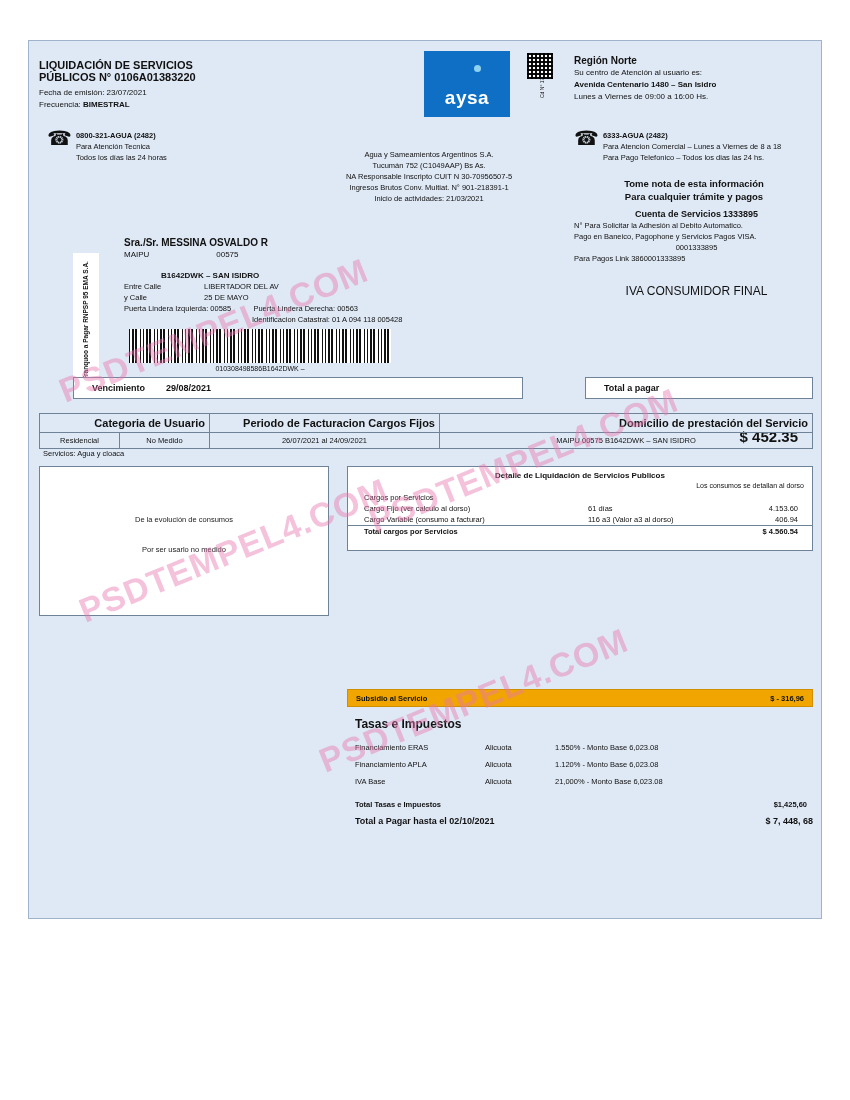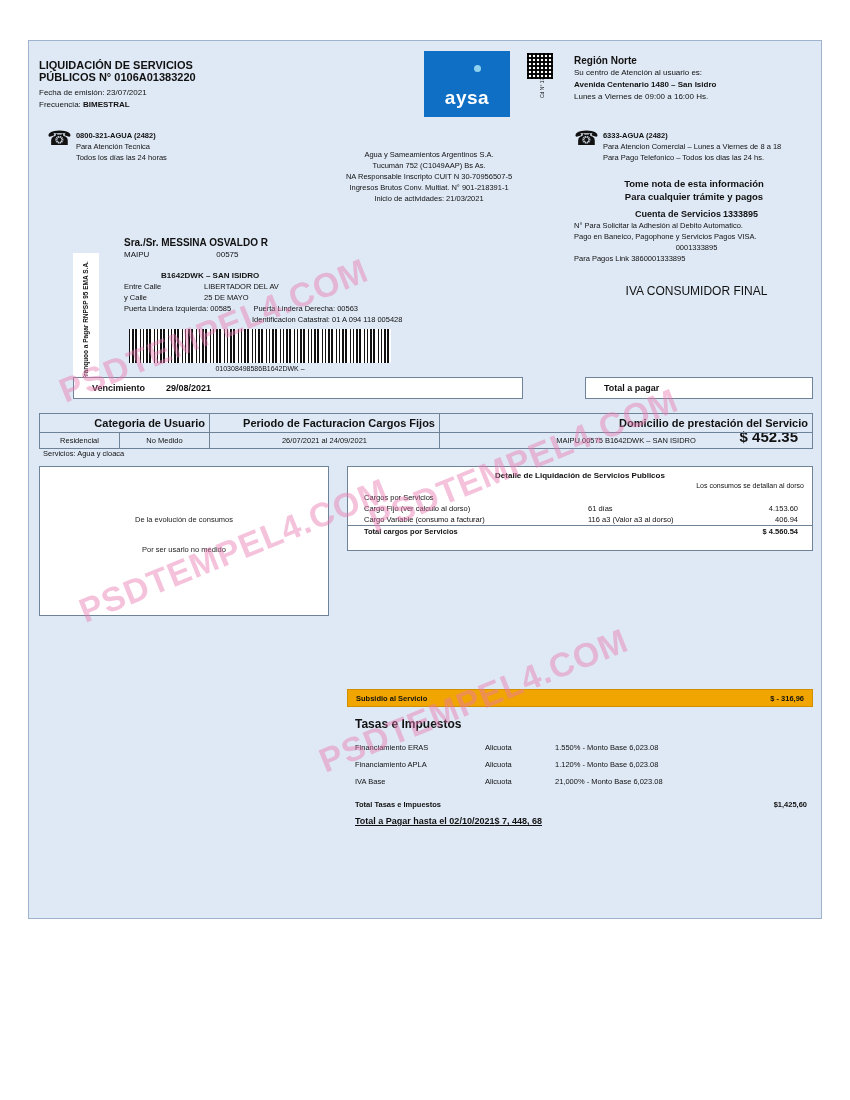--- a/index.html
+++ b/index.html
@@ -142,21 +142,21 @@
 
   .tasas { left: 326px; top: 676px; width: 458px; }
   .tasas .h { font-size: 12px; font-weight: bold; margin-bottom: 8px; }
   .tasas table { width: 100%; border-collapse: collapse; font-size: 7.5px; }
   .tasas td { padding: 4px 0; }
   .tasas td.n { width: 130px; }
   .tasas td.a { width: 70px; }
   .tasas td.d { width: 180px; }
   .tasas td.v { text-align: right; padding-right: 6px; }
   .tasas tr.tot td { font-weight: bold; padding-top: 10px; }
-  .final { left: 326px; top: 775px; width: 458px; font-size: 9px; font-weight: bold; display:flex; justify-content:flex-start;text-decoration:underline; }
+  .final { left: 326px; top: 775px; width: 458px; font-size: 9px; font-weight: bold; display:flex; justify-content:space-between; }
 
   
   .wm {
     position: absolute;
     color: rgba(233,120,175,0.45);
     font-size: 34px;
     font-weight: bold;
     letter-spacing: 1px;
     transform: rotate(-22deg);
     white-space: nowrap;

